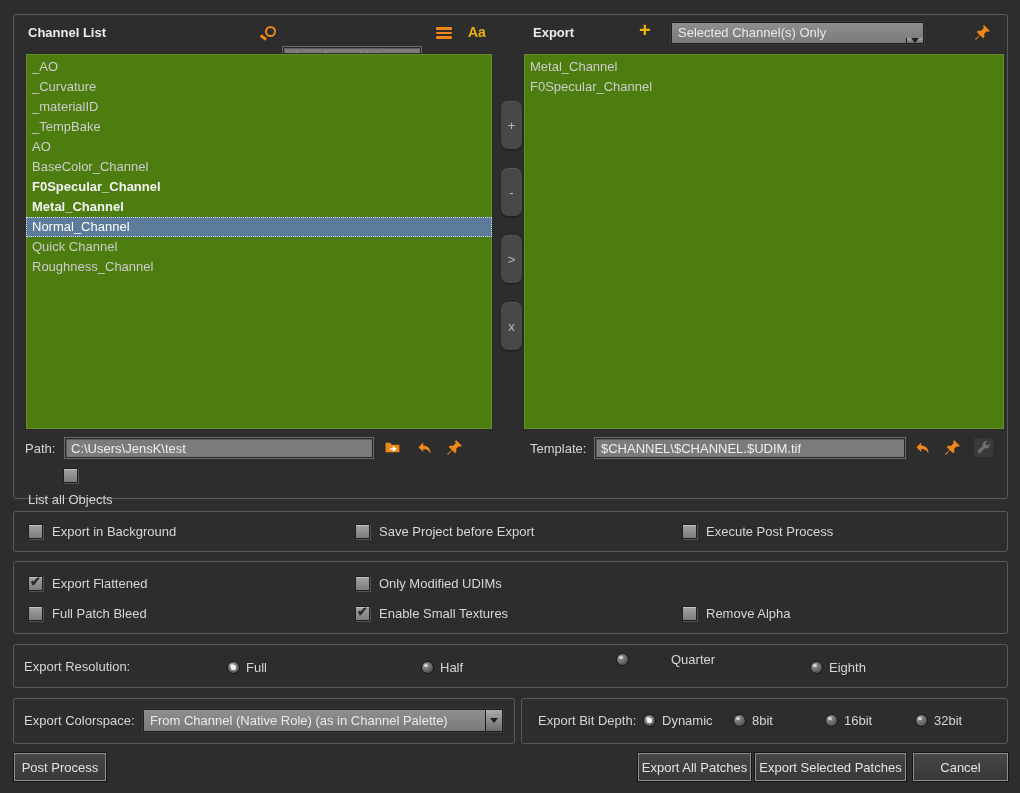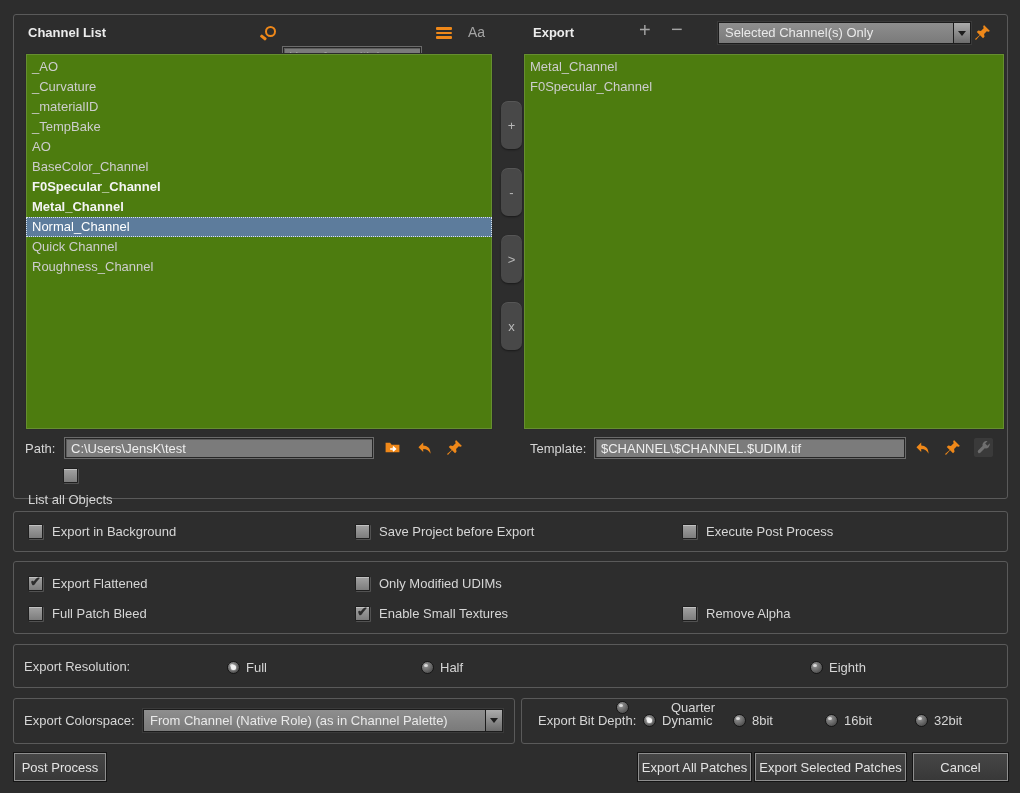--- a/index.html
+++ b/index.html
@@ -83,21 +83,21 @@
 
   
   .btn {
     position:absolute; display:flex; align-items:center; justify-content:center;
     background:linear-gradient(#464646,#383838); border:1px solid #8e8e8e;
     box-shadow:0 0 0 1px #141414; color:#e3e3e3; font-size:13px; white-space:nowrap;
     cursor:default;
   }
 
   
-  .accent-glyph { position:absolute; color:#a3a3a3; font-weight:normal; cursor:default; }
+  .accent-glyph { position:absolute; color:#eab308; font-weight:bold; cursor:default; }
   .search-icon { position:absolute; width:15px; height:15px; }
   .search-icon::before { content:""; position:absolute; left:5px; top:0; width:7px; height:7px; border:2px solid #ef8819; border-radius:50%; }
   .search-icon::after { content:""; position:absolute; left:0; top:10px; width:7px; height:2.5px; background:#ef8819; transform:rotate(38deg); border-radius:1px; }
   .filter-icon { position:absolute; width:16px; height:13px; }
   .filter-icon i { display:block; height:3px; background:#ef8819; border-radius:1px; margin-bottom:2px; }
   .filter-icon i.thin { height:2px; }
   .svg-icon { position:absolute; width:17px; height:17px; cursor:default; }
   .svg-icon svg { width:100%; height:100%; display:block; }
   .wrench-bg { background:#3a3a3a; border-radius:2px; padding:1px; width:19px; height:19px; }
 </style>
@@ -134,21 +134,21 @@
   </div>
 
   <div class="transfer-btn" style="top:101px;">+</div>
   <div class="transfer-btn" style="top:168px;">-</div>
   <div class="transfer-btn" style="top:235px;">&gt;</div>
   <div class="transfer-btn" style="top:302px;">x</div>
 
   <div class="panel-title" style="left:533px; top:25px;">Export</div>
   <span class="accent-glyph" style="left:639px; top:19px; font-size:20px;">+</span>
   <span class="accent-glyph" style="left:671px; top:18px; font-size:20px;">−</span>
-  <div class="combo" style="left:718px; top:22px; width:253px; height:22px;">
+  <div class="combo" style="left:671px; top:22px; width:253px; height:22px;align-items:flex-end;">
     <span class="combo-text">Selected Channel(s) Only</span>
     <span class="combo-arrow"></span>
   </div>
   <span class="svg-icon" style="left:974px; top:24px;">
     <svg viewBox="0 0 16 16">
         <path d="M9.4 1 L15 6.6 L13.1 7.5 L12.3 6.7 L9.5 9.5 L9.9 12 L8.5 13.4 L5.7 10.6 L1.8 15 L1 14.2 L5.4 10.3 L2.6 7.5 L4 6.1 L6.5 6.5 L9.3 3.7 L8.5 2.9 Z" fill="#ef8819"></path>
       </svg>
   </span>
 
   <div class="listbox" style="left:523px; top:53px; width:482px; height:377px;">
@@ -237,21 +237,21 @@
   <div class="groupbox" style="left:13px; top:644px; width:995px; height:44px;"></div>
   <div class="lbl" style="left:24px; top:659px;">Export Resolution:</div>
   <div class="radiorow" style="left:227px; top:660px;">
     <span class="radio selected"></span>
     <span>Full</span>
   </div>
   <div class="radiorow" style="left:421px; top:660px;">
     <span class="radio"></span>
     <span>Half</span>
   </div>
-  <div class="radiorow" style="left:616px; top:700px;gap:42px;">
+  <div class="radiorow" style="left:616px; top:652px;gap:42px;">
     <span class="radio"></span>
     <span>Quarter</span>
   </div>
   <div class="radiorow" style="left:810px; top:660px;">
     <span class="radio"></span>
     <span>Eighth</span>
   </div>
 
   <div class="groupbox" style="left:13px; top:698px; width:502px; height:46px;"></div>
   <div class="lbl" style="left:24px; top:713px;text-align:right;">Export Colorspace:</div>

